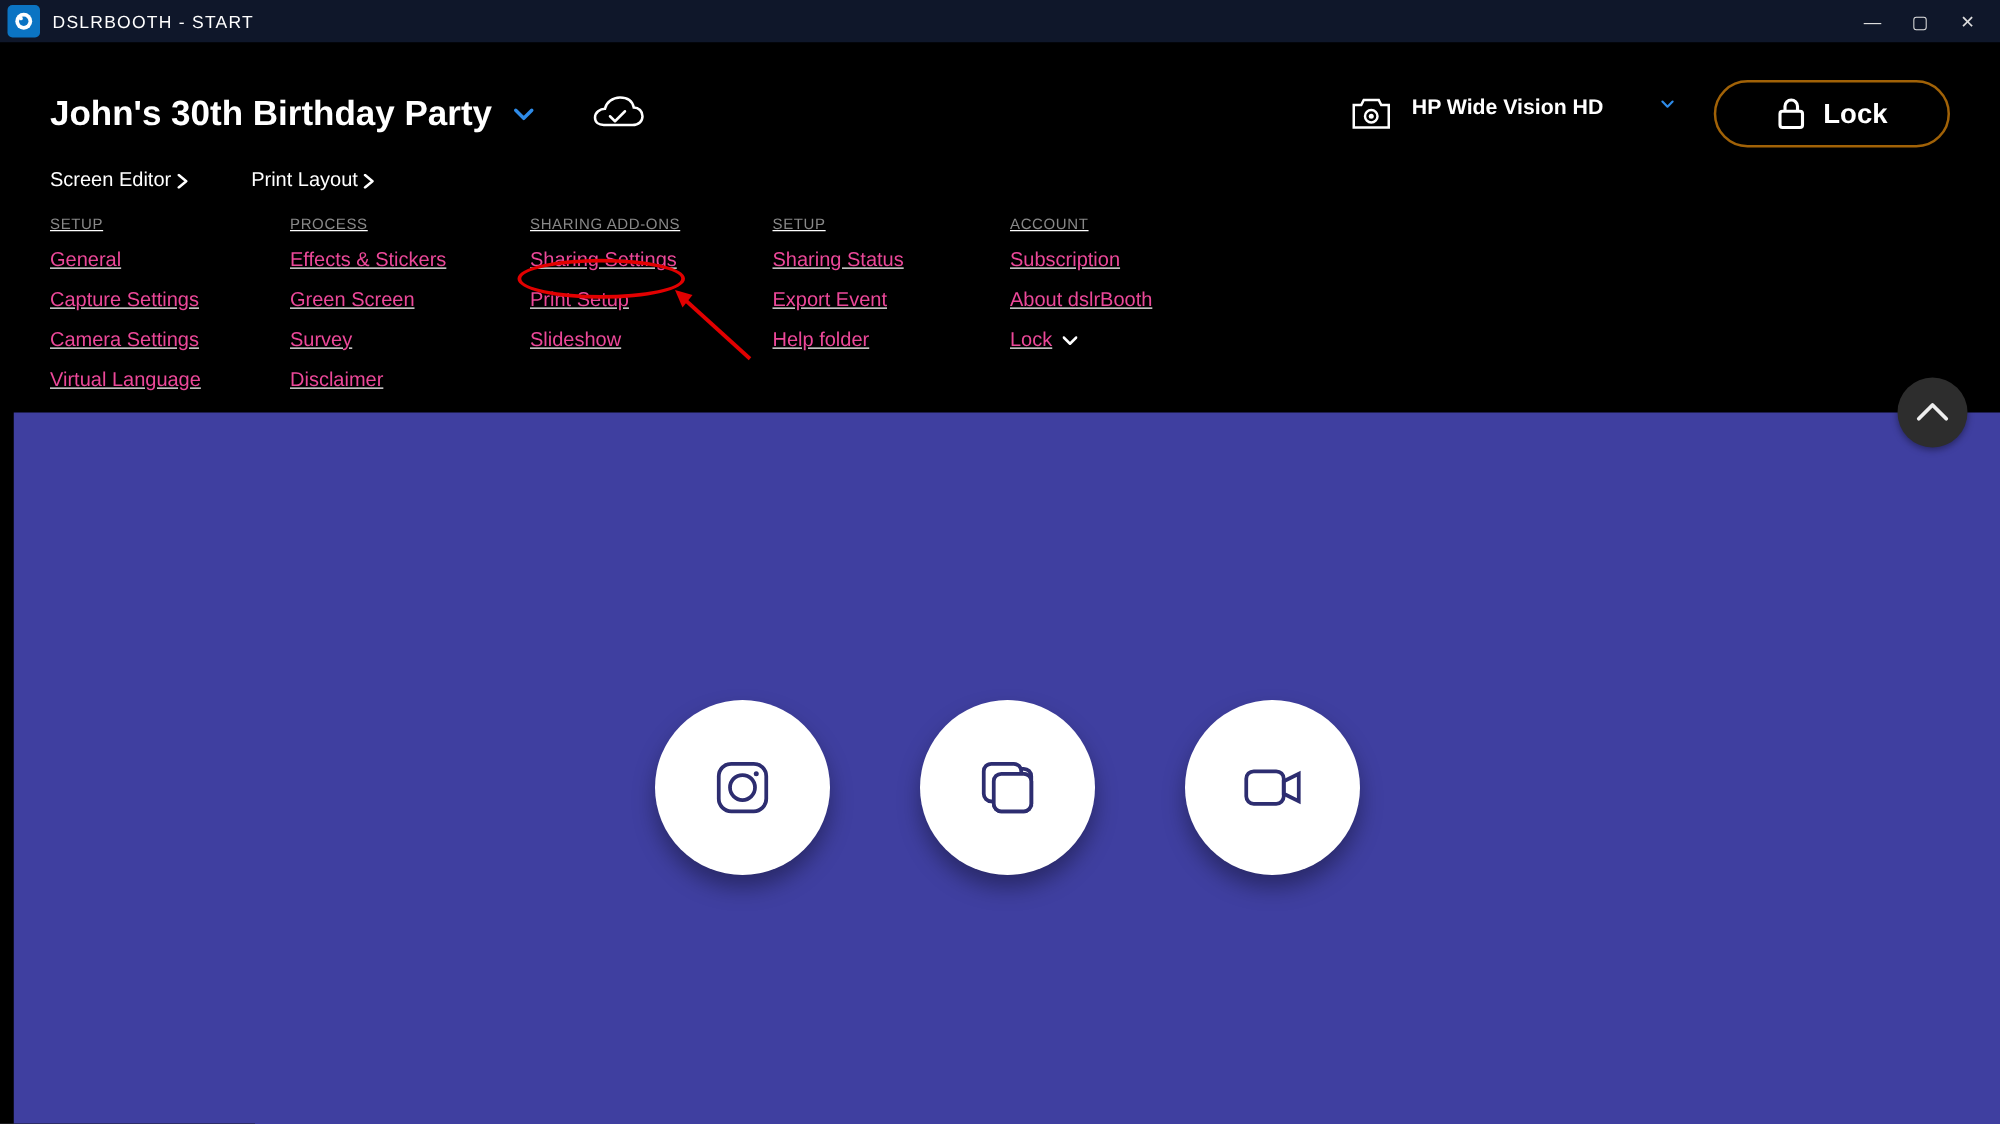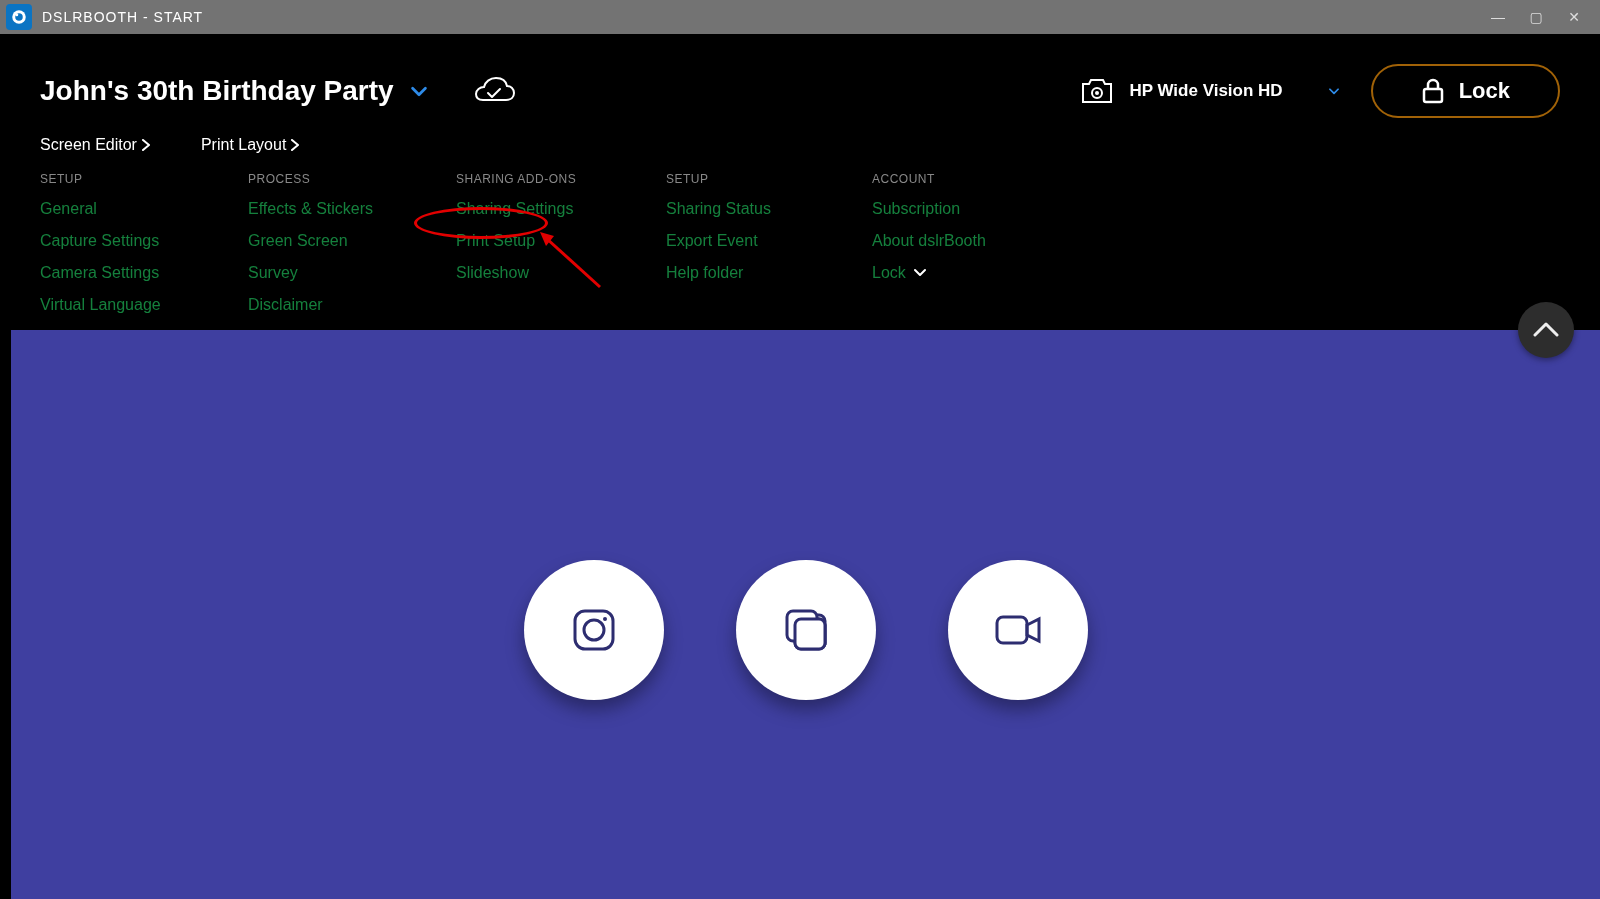--- a/index.html
+++ b/index.html
@@ -1,50 +1,50 @@
 <!DOCTYPE html>
 <html><head>
 <meta charset="utf-8">
 <style>
   * { margin: 0; padding: 0; box-sizing: border-box; }
   html, body { width: 100%; height: 100%; font-family: "Segoe UI", Arial, sans-serif; background: #404040; overflow: hidden; }
   .app { width: 1600px; height: 899px; position: relative; background: #000; }
 
   
-  .titlebar { height: 34px; background: #737373; display: flex; align-items: center; padding: 4px 6px; }
+  .titlebar { height: 34px; background: #0f172a; display: flex; align-items: center; padding: 4px 6px; }
   .titlebar .app-icon { width: 26px; height: 26px; background: #0b74c3; border-radius: 4px; margin-right: 10px; display: flex; align-items: center; justify-content: center; }
   .titlebar .app-icon svg { width: 18px; height: 18px; }
   .titlebar .title { color: #fff; font-size: 14px; letter-spacing: 1px; }
   .titlebar .win-controls { margin-left: auto; display: flex; gap: 14px; padding-right: 8px; }
   .titlebar .win-controls span { color: #ddd; width: 24px; text-align: center; cursor: pointer; font-size: 14px; }
 
   
   .header { background: #000; color: #fff; padding: 30px 40px 24px 40px; position: relative; }
   .top-row { display: flex; align-items: center; }
   .event-name { font-size: 28px; font-weight: 600; display: flex; align-items: center; gap: 14px; }
   .chevron-down { color: #2e8be8; }
   .cloud { margin-left: 40px; }
   .right-controls { margin-left: auto; display: flex; align-items: center; gap: 30px; }
-  .camera-select { display: flex; align-items: center; gap: 14px; font-size: 17px; font-weight: 600; }
+  .camera-select { display: flex; gap: 14px; font-size: 17px; font-weight: 600; }
   .camera-select .chev { color: #2e8be8; font-size: 14px; margin-left: 30px; }
   .lock-btn { border: 2px solid #a16207; border-radius: 999px; padding: 12px 48px; display: flex; align-items: center; gap: 14px; font-size: 22px; font-weight: 600; cursor: pointer; }
 
   .sub-row { display: flex; gap: 50px; margin-top: 18px; font-size: 16px; font-weight: 500; }
   .sub-row .sub-link { display: flex; align-items: center; gap: 4px; cursor: pointer; }
 
-  .columns { display: flex; gap: 16px; margin-top: 18px; }
+  .columns { display: flex; gap: 0; margin-top: 18px; text-decoration: underline; }
   .col { min-width: 190px; }
   .col.setup { width:192px; }
   .col.process { width:192px; }
   .col.sharing { width:194px; }
   .col.event  { width:190px; }
   .col.more  { width:192px; }
   .col.account { width:200px; }
   .col-heading { color: #888; font-size: 12px; letter-spacing: 0.5px; margin-bottom: 14px; }
-  .col-item { color: #15803d; font-size: 16px; margin-bottom: 14px; cursor: pointer; display: flex; align-items: center; gap: 8px; }
+  .col-item { color: #ec4899; font-size: 16px; margin-bottom: 14px; cursor: pointer; display: flex; align-items: center; gap: 8px; }
 
   
   .annot-circle { position: absolute; border: 3px solid #e20000; border-radius: 50%; width: 134px; height: 32px; left: 414px; top: 173px; pointer-events: none; }
   .annot-arrow { position: absolute; left: 540px; top: 198px; pointer-events: none; }
 
   
   .stage { position: absolute; left: 11px; right: 0; top: 330px; bottom: 0; background: #3f3fa0; }
   .collapse-btn { position: absolute; right: 26px; top: -28px; width: 56px; height: 56px; border-radius: 50%; background: #2d2d2d; display: flex; align-items: center; justify-content: center; box-shadow: 0 2px 6px rgba(0,0,0,.4); cursor: pointer; }
   .actions { position: absolute; left: 50%; top: 300px; transform: translate(-50%, -50%); display: flex; gap: 72px; }
   .action-btn { width: 140px; height: 140px; border-radius: 50%; background: #fff; display: flex; align-items: center; justify-content: center; box-shadow: 0 10px 18px rgba(0,0,0,.35); cursor: pointer; }

